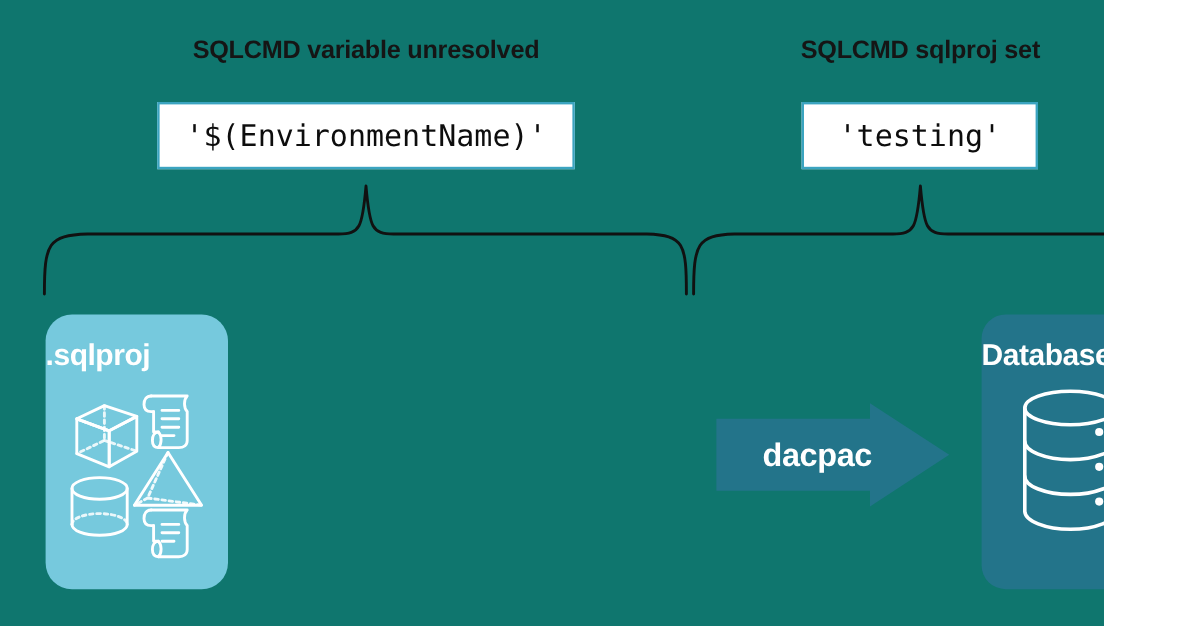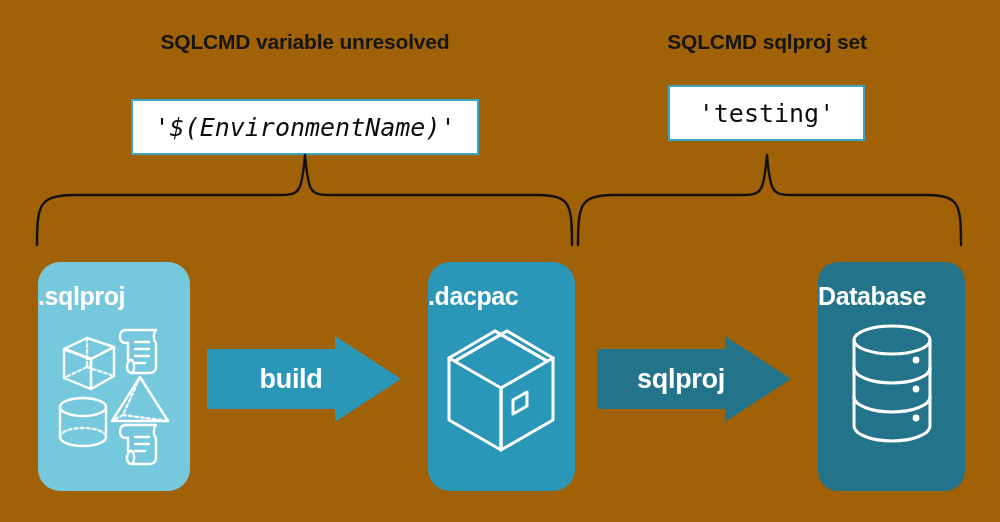--- a/index.html
+++ b/index.html
@@ -7,23 +7,23 @@
     margin: 0;
     padding: 0;
     background: #ffffff;
   }
   body {
     font-family: "Liberation Sans", sans-serif;
     -webkit-font-smoothing: antialiased;
   }
   #stage {
     position: relative;
-    width: 1000px;
+    width: 920px;
     height: 522px;
-    background: #a16207;
+    background: #0f766e;
     overflow: hidden;
   }
 
   
   .section-title {
     position: absolute;
     font-family: "Liberation Sans", sans-serif;
     font-weight: bold;
     font-size: 21px;
     color: #151515;
@@ -42,21 +42,21 @@
     border: 2px solid #3ba4c0;
     background: #ffffff;
     font-family: "DejaVu Sans Mono", monospace;
     font-size: 25px;
     color: #0d0d0d;
     display: flex;
     align-items: center;
     justify-content: center;
     letter-spacing: 0px;
   }
-  #code-left  { left: 131px; top: 99px;  width: 348px; height: 56px; font-style: italic; }
+  #code-left  { left: 131px; top: 85px;  width: 348px; height: 56px; }
   #code-right { left: 668px; top: 85px;  width: 197px; height: 56px; text-align: center; }
 
   
   #braces {
     position: absolute;
     left: 0;
     top: 0;
     width: 1000px;
     height: 522px;
     pointer-events: none;
@@ -194,59 +194,37 @@
           <path d="M 74 105 C 70 105, 68 108, 68 112 C 68 116, 70 118, 74 118 L 76 118"></path>
           <path d="M 74 105 L 104 105 C 101 108, 101 115, 104 118 L 104 138
                    C 104 142, 101 144, 97 144 L 80 144 C 83 141, 83 134, 80 131 L 76 131 L 76 118"></path>
           <path d="M 80 131 C 77 131, 75 134, 75 138 C 75 142, 77 144, 80 144"></path>
           <path d="M 83 117 L 97 117 M 83 124 L 97 124 M 83 131 L 93 131"></path>
         </g>
       </svg>
     </div>
   </div>
 
-  <div class="node" id="node-dacpac">
-    <div class="node-label">.dacpac</div>
-    <div class="node-art">
-      <svg width="125" height="140" viewBox="0 0 125 140" xmlns="http://www.w3.org/2000/svg" fill="none" stroke="#ffffff" stroke-width="3" stroke-linecap="round" stroke-linejoin="round">
-
-        <path d="M 10 38 L 62 68 L 62 130 L 10 100 Z"></path>
-        <path d="M 62 68 L 114 38 L 114 100 L 62 130 Z"></path>
-
-        <path d="M 10 38 L 56 11 L 108 41"></path>
-        <path d="M 114 38 L 68 11 L 16 41"></path>
-        <path d="M 56 11 L 108 41 M 68 11 L 16 41"></path>
-
-        <path d="M 74 80 L 88 72 L 88 86 L 74 94 Z"></path>
-      </svg>
-    </div>
-  </div>
 
   <div class="node" id="node-database">
     <div class="node-label">Database</div>
     <div class="node-art">
       <svg width="110" height="130" viewBox="0 0 110 130" xmlns="http://www.w3.org/2000/svg" fill="none" stroke="#ffffff" stroke-width="3" stroke-linecap="round" stroke-linejoin="round">
         <ellipse cx="55" cy="20" rx="38" ry="14"></ellipse>
         <path d="M 17 20 L 17 106 C 17 114, 34 121, 55 121 C 76 121, 93 114, 93 106 L 93 20"></path>
         <path d="M 17 48 C 17 56, 34 63, 55 63 C 76 63, 93 56, 93 48"></path>
         <path d="M 17 77 C 17 85, 34 92, 55 92 C 76 92, 93 85, 93 77"></path>
         <circle cx="79" cy="40" r="3.4" fill="#ffffff" stroke="none"></circle>
         <circle cx="79" cy="69" r="3.4" fill="#ffffff" stroke="none"></circle>
         <circle cx="79" cy="98" r="3.4" fill="#ffffff" stroke="none"></circle>
       </svg>
     </div>
   </div>
 
-  <div class="arrow-wrap" id="arrow-build">
-    <svg width="200" height="92" viewBox="0 0 200 92" xmlns="http://www.w3.org/2000/svg">
-      <path d="M 2 16 L 130 16 L 130 3 L 196 46 L 130 89 L 130 76 L 2 76 Z" fill="#2b97b8"></path>
-    </svg>
-    <div class="arrow-label">build</div>
-  </div>
 
   <div class="arrow-wrap" id="arrow-deploy">
     <svg width="200" height="92" viewBox="0 0 200 92" xmlns="http://www.w3.org/2000/svg">
       <path d="M 2 16 L 130 16 L 130 3 L 196 46 L 130 89 L 130 76 L 2 76 Z" fill="#23748a"></path>
     </svg>
-    <div class="arrow-label">sqlproj</div>
+    <div class="arrow-label">dacpac</div>
   </div>
 
 </div>
 
 </body></html>

